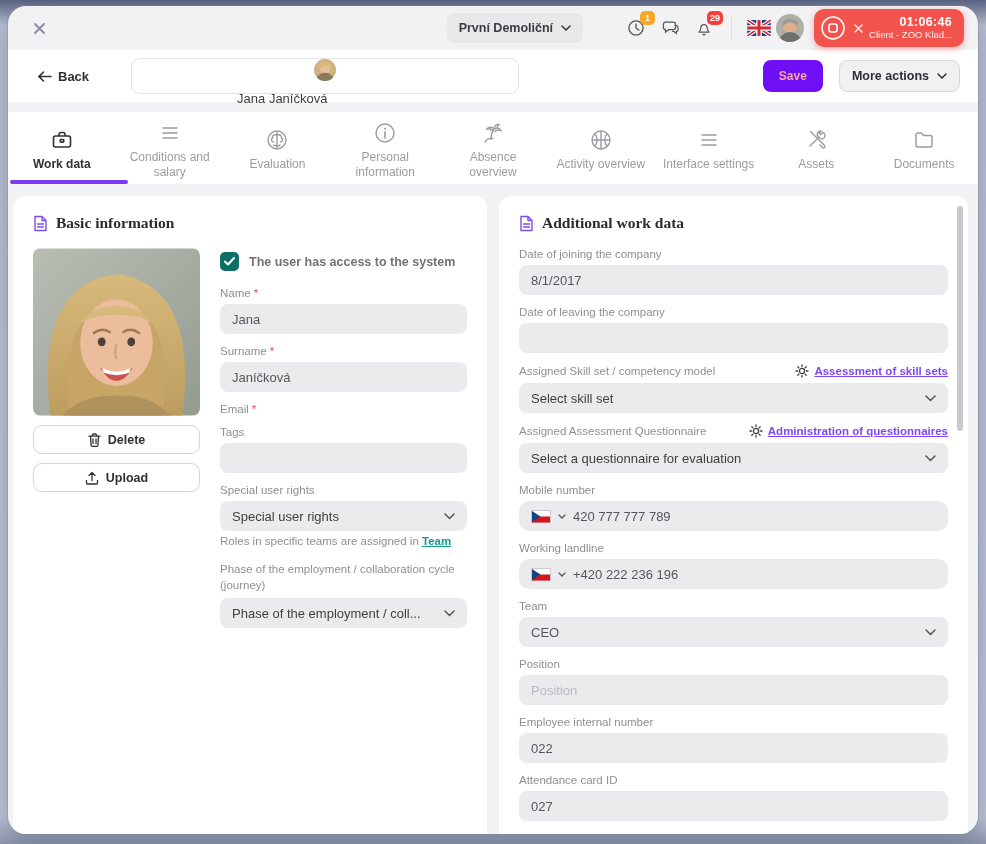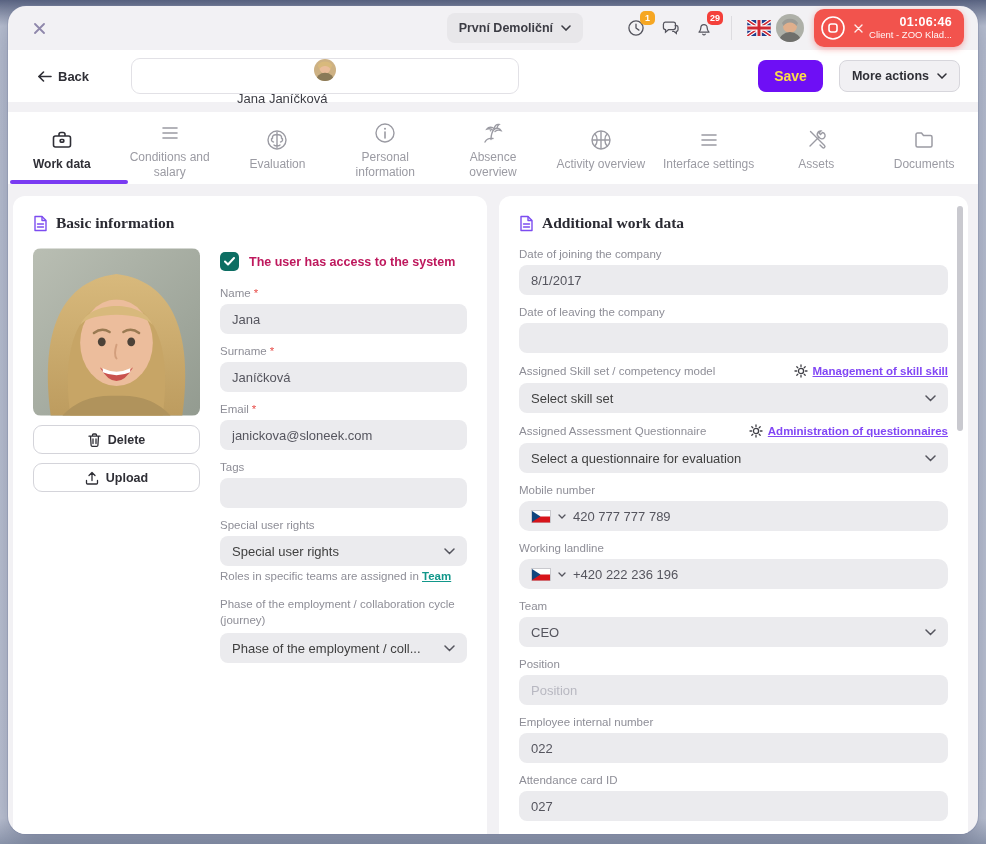--- a/index.html
+++ b/index.html
@@ -40,22 +40,22 @@
   .timer-client { font-size:9.5px; opacity:.95; }
   
   .toolbar { height:52px; background:#fff; display:flex; align-items:center; padding:0 18px 0 30px; gap:16px; }
   .back-link { display:flex; align-items:center; gap:6px; font-size:13px; font-weight:bold; color:#2f2f36; cursor:pointer;text-align:center; }
   .search-wrap {
     margin-left:26px; width:388px; height:36px; background:#fff; border:1px solid #e2e1e6; border-radius:9px;
     display:flex; align-items:center; padding:0 12px; gap:10px;flex-direction:column;
   }
   .search-wrap input { border:none; outline:none; flex:1; font-family:inherit; font-size:13px; color:#3c3c44; background:transparent; }
   .avatar-22 { width:22px; height:22px; border-radius:50%; overflow:hidden; flex:0 0 auto; }
-  .save-btn { background:#6e0ff5; color:#fde047; border:none; border-radius:8px; height:32px; padding:0 16px;
-    font-family:inherit; font-size:14px; font-weight:bold; cursor:pointer; }
+  .save-btn { background:#6e0ff5; color:#fca5a5; border:none; border-radius:8px; height:32px; padding:0 16px;
+    font-family:inherit; font-size:12px; font-weight:bold; cursor:pointer; }
   .more-btn { background:#f1f0f3; border:1px solid #d7d6dc; border-radius:8px; height:32px; padding:0 12px;
     font-family:inherit; font-size:12.5px; font-weight:bold; color:#2f2f36; display:flex; align-items:center; gap:8px; cursor:pointer; }
   
   .tabs { margin-top:10px; background:#fff; height:72px; display:flex; position:relative; }
   .tab { flex:1; display:flex; flex-direction:column; align-items:center; justify-content:center; gap:5px;
     cursor:pointer; padding-top:4px; }
   .tab-label { font-size:12px; color:#9b9ba3; text-align:center; line-height:1.25; max-width:96px; }
   .tab.active .tab-label { color:#2f2f36; font-weight:bold; }
   .tab-underline { position:absolute; left:2px; bottom:0; width:118px; height:4px; background:#7a3bf2; border-radius:3px; }
   
@@ -67,21 +67,21 @@
   
   .cols { display:flex; gap:20px; }
   .col-photo { width:167px; flex:0 0 auto; }
   .photo { width:167px; height:168px; border-radius:8px; overflow:hidden; }
   .ghost-btn { margin-top:9px; width:100%; height:29px; background:#fff; border:1px solid #d4d4da; border-radius:9px;
     display:flex; align-items:center; justify-content:center; gap:7px; font-family:inherit; font-size:12.5px;
     font-weight:bold; color:#2f2f36; cursor:pointer; }
   .col-fields { flex:1; min-width:0; }
   .check-row { display:flex; align-items:center; gap:10px; margin:4px 0 16px; cursor:pointer; }
   .checkbox { width:19px; height:19px; border-radius:5px; background:#0d6e63; display:flex; align-items:center; justify-content:center; flex:0 0 auto; }
-  .check-label { font-size:12.5px; font-weight:bold; color:#be185d; }
+  .check-label { font-size:12.5px; font-weight:bold; color:#737373; }
   .fgroup { margin-bottom:11px; }
   .flabel { font-size:11.5px; color:#8e8e97; margin-bottom:5px; }
   .req { color:#e8514d; margin-left:3px; }
   .finput, .select-box, .phone-box {
     width:100%; height:30px; background:#ebebee; border:none; border-radius:8px;
     font-family:inherit; font-size:13px; color:#55555e; padding:0 12px; outline:none;
   }
   .select-box, .phone-box { display:flex; align-items:center; cursor:pointer; }
   .select-box .sel-text { flex:1; color:#404040; overflow:hidden; white-space:nowrap; text-overflow:ellipsis; }
   .select-box .sel-text.value { color:#55555e; }
@@ -354,21 +354,20 @@
           <div class="fgroup">
             <div class="flabel"><span>Name</span><span class="req">*</span></div>
             <input class="finput" value="Jana" style="">
           </div>
           <div class="fgroup">
             <div class="flabel"><span>Surname</span><span class="req">*</span></div>
             <input class="finput" value="Janíčková" style="">
           </div>
           <div class="fgroup">
             <div class="flabel"><span>Email</span><span class="req">*</span></div>
-            <input class="finput" value="janickova@sloneek.com" style="">
           </div>
           <div class="fgroup">
             <div class="flabel"><span>Tags</span></div>
             <input class="finput" value="" style="">
           </div>
           <div class="fgroup" style="margin-bottom:4px">
             <div class="flabel"><span>Special user rights</span></div>
             <div class="select-box">
               <span class="sel-text">Special user rights</span>
               <svg width="11" height="7" viewBox="0 0 11 7">
@@ -413,21 +412,21 @@
       </div>
 
       <div class="fgroup">
         <div class="label-row">
           <div class="flabel"><span>Assigned Skill set / competency model</span></div>
           <div class="gear-link">
             <svg width="14" height="14" viewBox="0 0 14 14" fill="none" stroke="#3f3f46" stroke-width="1.3">
               <circle cx="7" cy="7" r="2.6"></circle>
               <path d="M7,1 V2.6 M7,11.4 V13 M1,7 H2.6 M11.4,7 H13 M2.8,2.8 L3.9,3.9 M10.1,10.1 L11.2,11.2 M11.2,2.8 L10.1,3.9 M3.9,10.1 L2.8,11.2" stroke-linecap="round"></path>
             </svg>
-            <span class="purple-link">Management of skill skill</span>
+            <span class="purple-link">Assessment of skill sets</span>
           </div>
         </div>
         <div class="select-box">
           <span class="sel-text">Select skill set</span>
           <svg width="11" height="7" viewBox="0 0 11 7">
               <path d="M1,1 L5.5,5.5 L10,1" stroke="#55555e" stroke-width="1.5" fill="none" stroke-linecap="round"></path>
             </svg>
         </div>
       </div>
 

